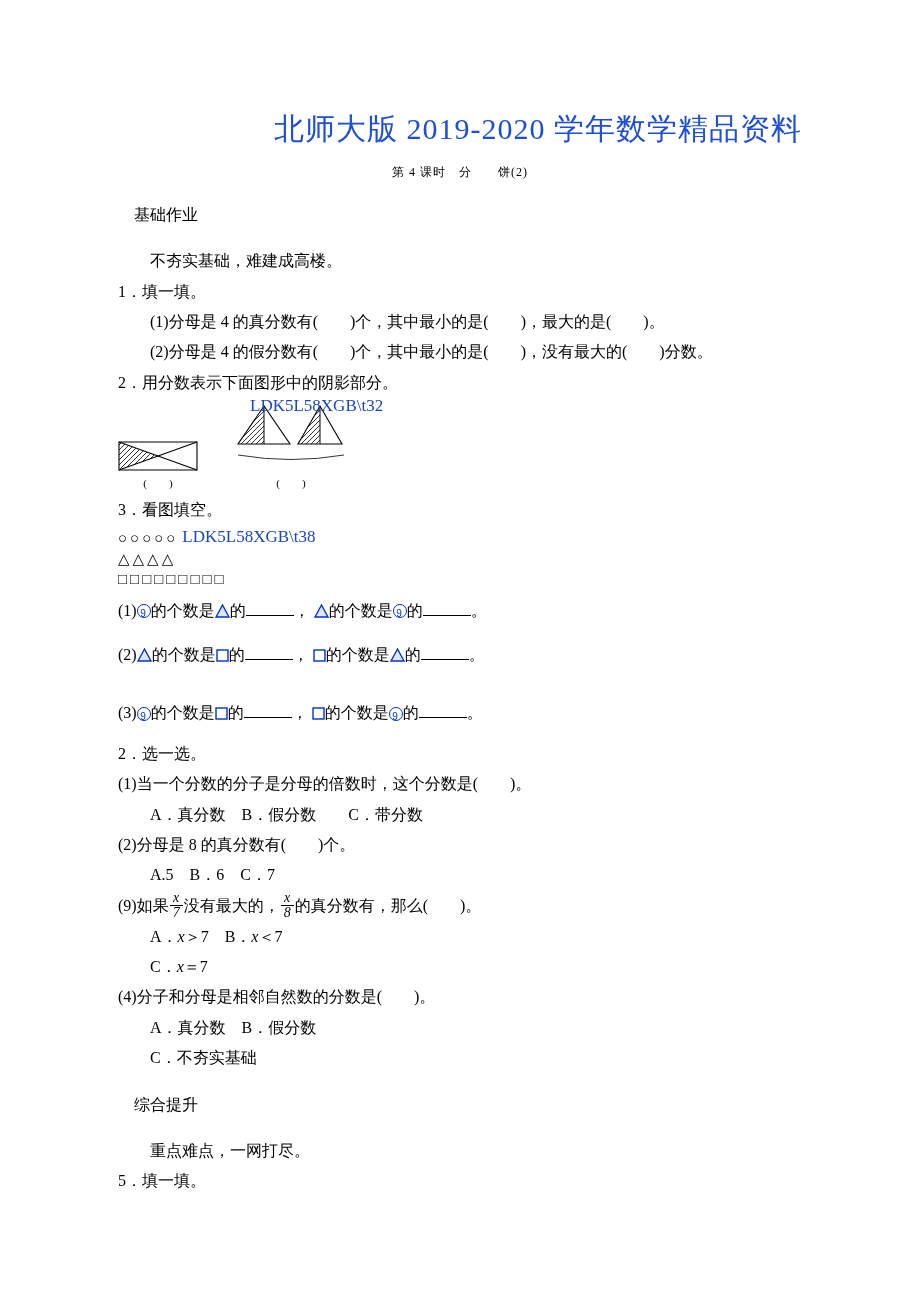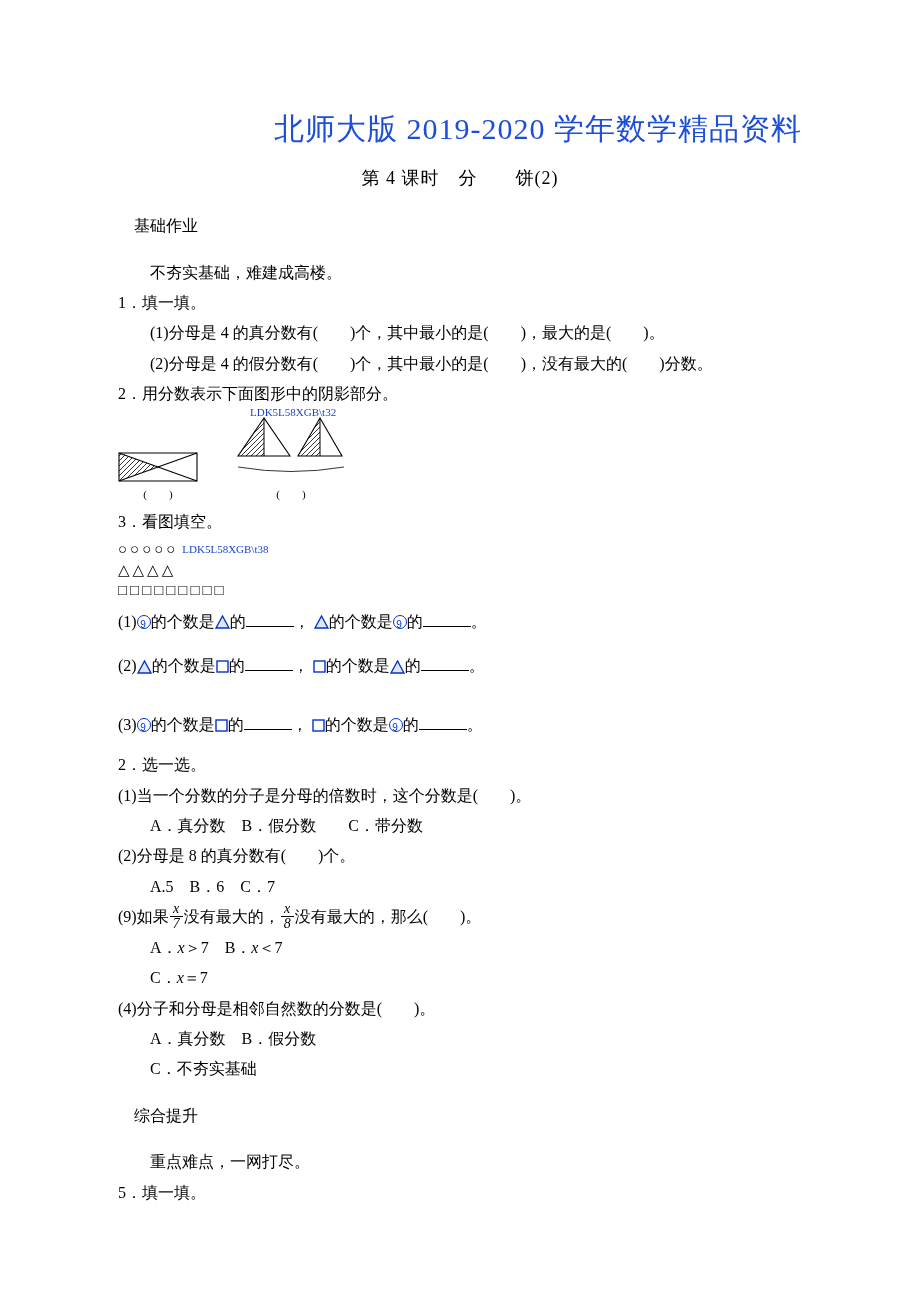--- a/index.html
+++ b/index.html
@@ -16,21 +16,21 @@
     .main-title {
       color: #1d4ed8;
       font-size: 30px;
       text-align: right;
       font-family: "SimSun", "宋体", serif;
       letter-spacing: 1px;
       margin-bottom: 4px;
     }
     .subtitle {
       text-align: center;
-      font-size: 18px;
+      font-size: 12px;
       letter-spacing: 1px;
       margin-bottom: 10px;
     }
     .section-head {
       margin: 16px;
     }
     .indent1 { margin-left: 2em; }
     p { margin: 0; }
     .figrow {
       display: flex;
@@ -68,21 +68,21 @@
     .w45 { width:48px; }
     .frac {
       display:inline-block; vertical-align:middle;
       text-align:center; font-style:italic; font-family: "Times New Roman", serif;
       line-height:1; position:relative; top:-2px;
       margin:0 1px;
     }
     .frac .num { display:block; border-bottom:1px solid #000; padding:0 3px; font-size:14px;}
     .frac .den { display:block; padding:0 3px; font-size:14px;}
     .it { font-style:italic; font-family:"Times New Roman", serif;}
-    .bluesmall { color:#1a46c8; font-size:11px; font-family:"Times New Roman", serif; position:relative;}
+    .bluesmall { color:#1a46c8; font-size:17px; font-family:"Times New Roman", serif; position:relative;}
     .hatch-rect svg, .hatch-tri svg { display:block; }
   </style>
 </head>
 <body>
 
 <div class="main-title">北师大版 2019-2020 学年数学精品资料</div>
 <div class="subtitle">
   <span>第 4 课时</span>　<span>分</span>　　<span>饼(2)</span>
 </div>
 
@@ -180,21 +180,21 @@
         <rect x="1" y="1" width="11" height="11" fill="none" stroke="#0033cc" stroke-width="1.4"></rect>
       </svg></span><span>的个数是</span><span class="circle-inline"><span class="nine">9</span></span><span>的</span><span class="blank-line w45"></span><span>。</span>
 </p>
 
 <p>2．选一选。</p>
 <p>(1)当一个分数的分子是分母的倍数时，这个分数是(　　)。</p>
 <p class="indent1">A．真分数　B．假分数　　C．带分数</p>
 <p>(2)分母是 8 的真分数有(　　)个。</p>
 <p class="indent1">A.5　B．6　C．7</p>
 <p>
-  <span>(9)如果</span><span class="frac"><span class="num">x</span><span class="den">7</span></span><span>没有最大的，</span><span class="frac"><span class="num">x</span><span class="den">8</span></span><span>没有最大的，那么(　　)。</span>
+  <span>(9)如果</span><span class="frac"><span class="num">x</span><span class="den">7</span></span><span>没有最大的，</span><span class="frac"><span class="num">x</span><span class="den">8</span></span><span>的真分数有，那么(　　)。</span>
 </p>
 <p class="indent1">
   <span>A．</span><span class="it">x</span><span>＞7　B．</span><span class="it">x</span><span>＜7</span>
 </p>
 <p class="indent1">
   <span>C．</span><span class="it">x</span><span>＝7</span>
 </p>
 <p> (4)分子和分母是相邻自然数的分数是(　　)。</p>
 <p class="indent1">A．真分数　B．假分数</p>
 <p class="indent1">C．不夯实基础</p>

